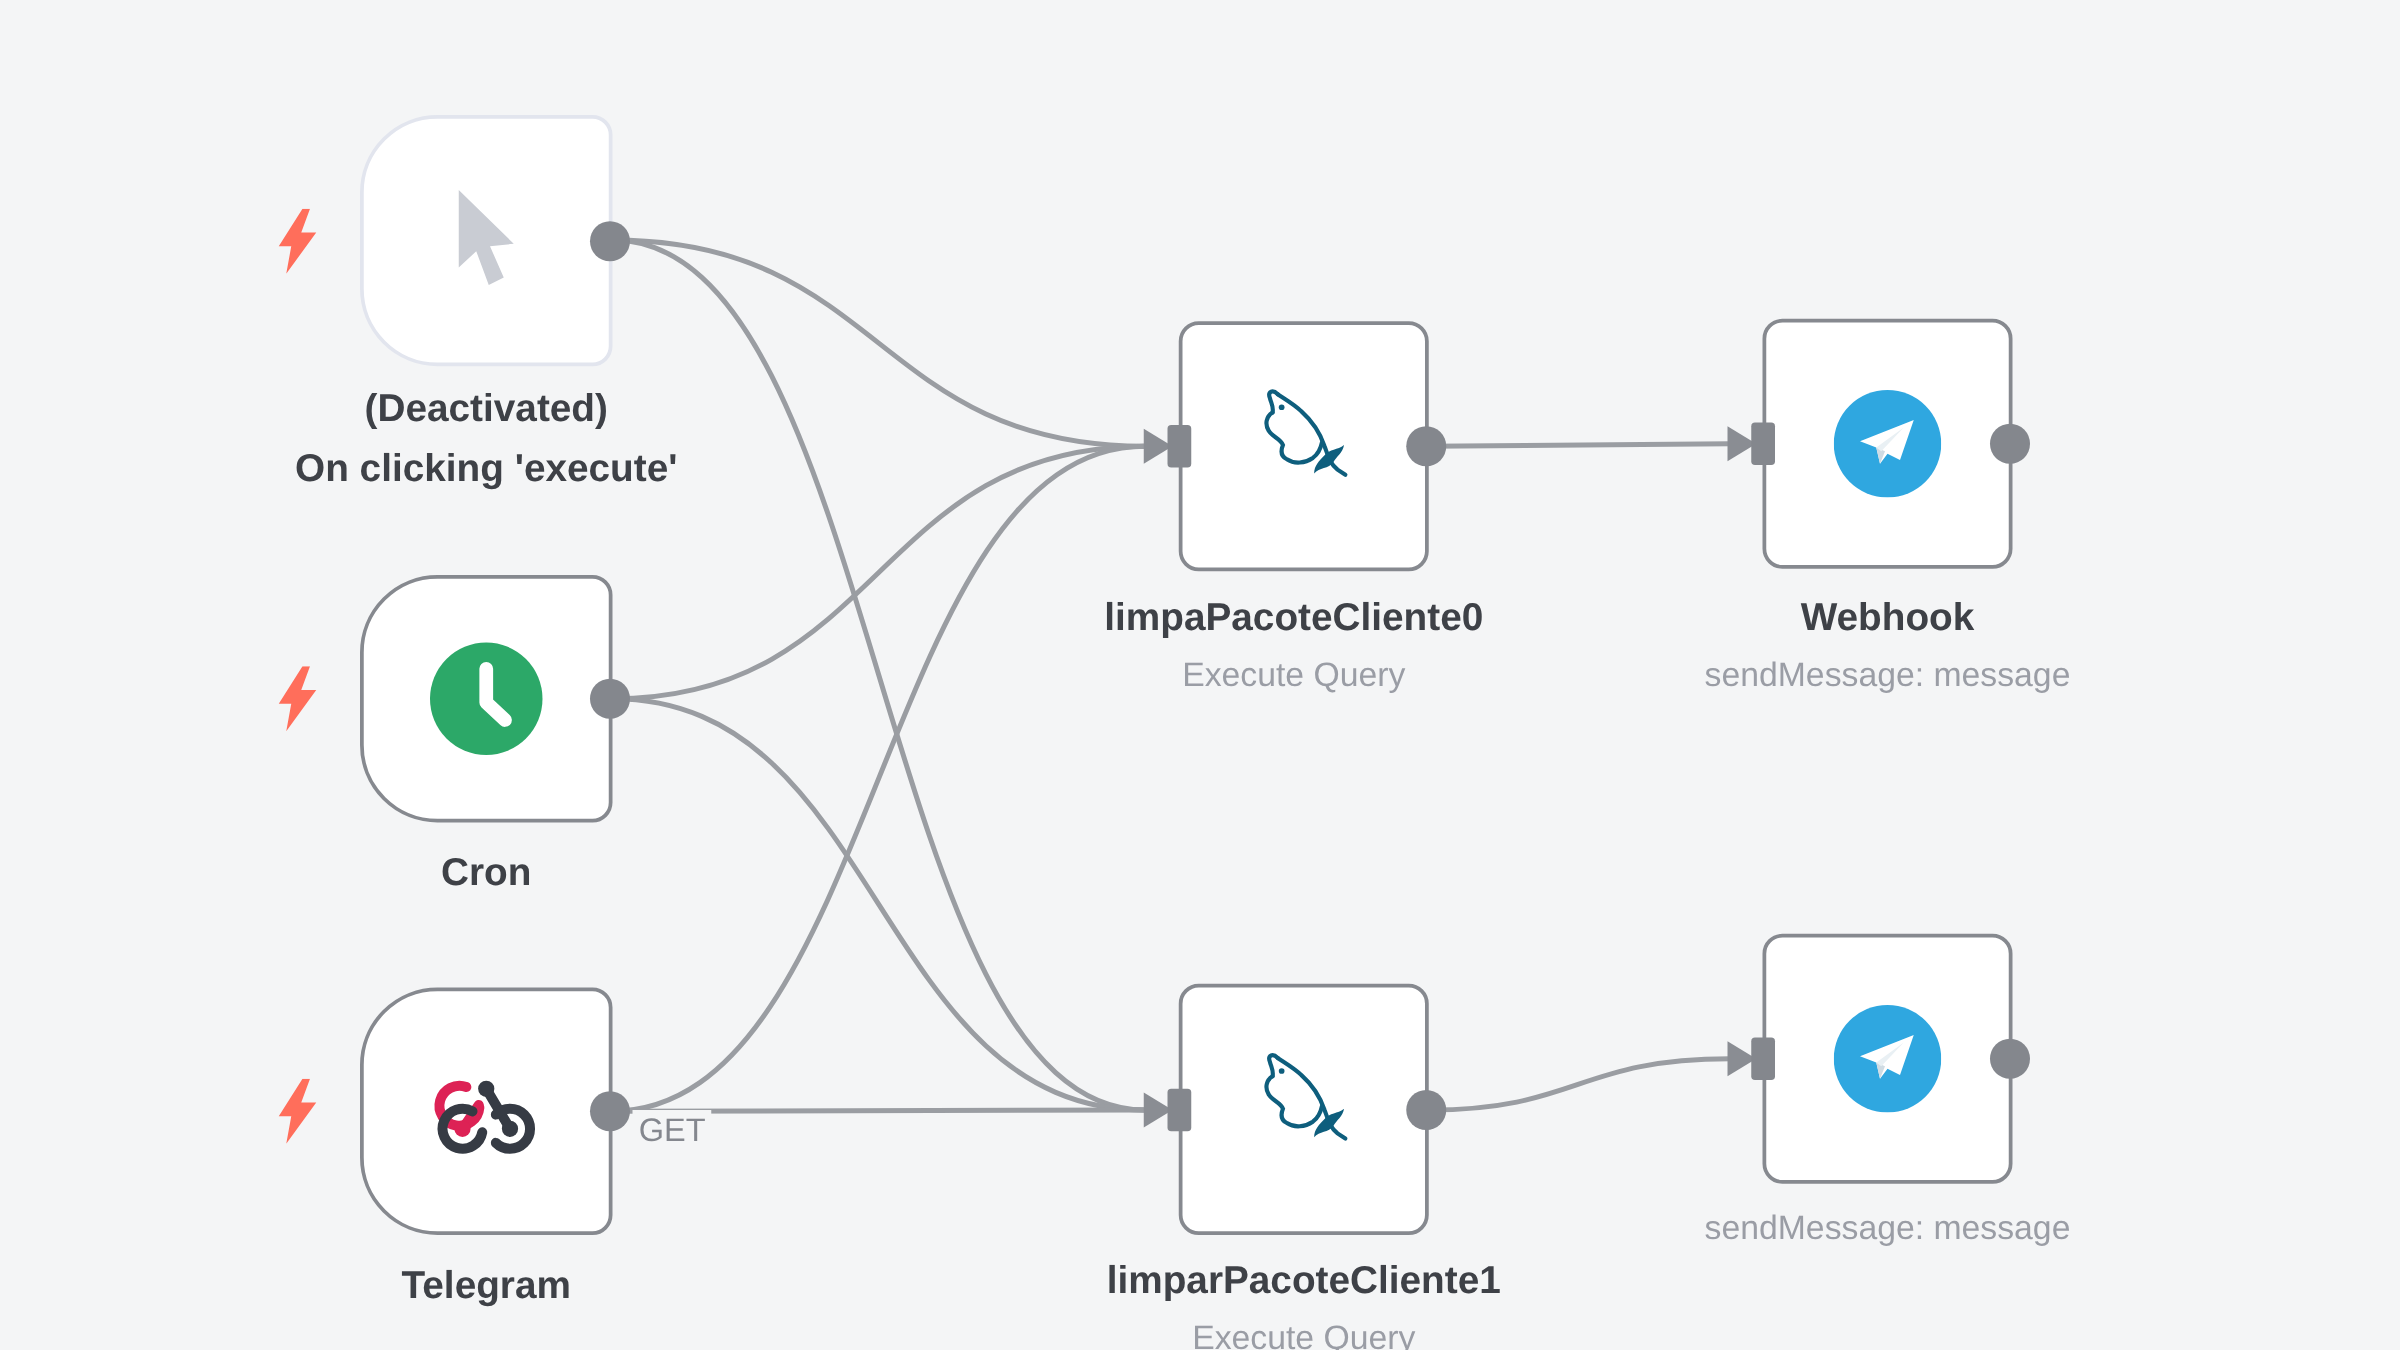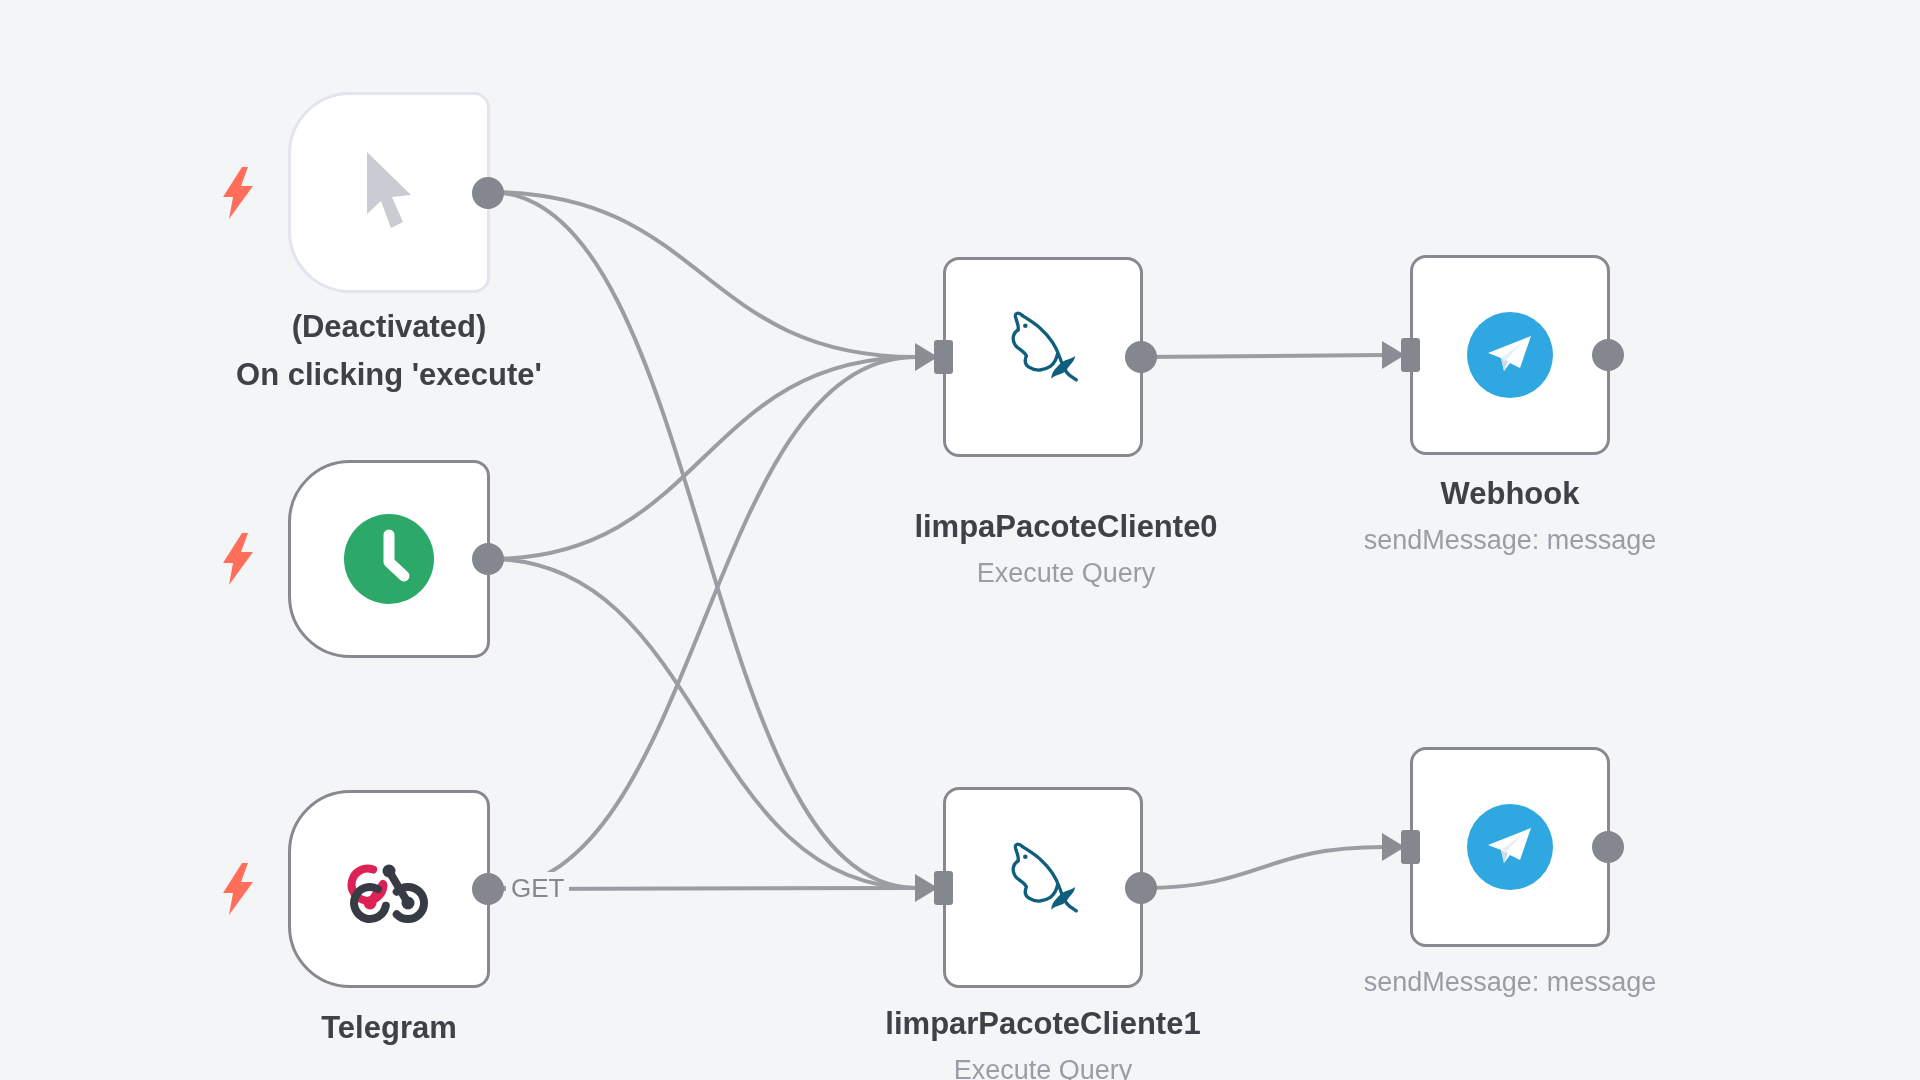--- a/index.html
+++ b/index.html
@@ -19,21 +19,21 @@
   .in-port{position:absolute;left:-12px;top:50%;transform:translateY(-50%);
            width:19px;height:34px;border-radius:3px;background:#84878d;z-index:3;}
 
   .bolt{position:absolute;z-index:2;}
 
   .node-label{position:absolute;width:520px;text-align:center;z-index:2;
               color:#3e4147;font-size:31px;font-weight:600;line-height:48px;}
   .node-label .subtitle{font-size:27px;font-weight:400;color:#9a9da5;line-height:40px;margin-top:2px;text-align:center;}
 
   .conn-label{position:absolute;z-index:4;background:#f4f5f6;color:#84878e;
-              font-size:26px;line-height:32px;padding:0 5px;cursor:pointer;}
+              font-size:26px;line-height:32px;padding:0 5px;cursor:pointer;margin-top:16px;}
 </style>
 </head>
 <body>
 
 <div id="canvas">
 
   <svg id="wires" width="1920" height="1080" viewBox="0 0 1920 1080">
     <g fill="none" stroke="#9a9da2" stroke-width="4" stroke-linecap="round">
       <path d="M490,192 C706,192 700,357 916,357"></path>
       <path d="M490,192 C706,192 700,888 916,888"></path>
@@ -71,20 +71,23 @@
   <svg class="bolt" style="left:221px;top:533px;" width="34" height="52" viewBox="0 0 34 52">
     <polygon points="21,0 2,30 12,30 8,52 32,19 20,19 27,0" fill="#ff6e5b"></polygon>
   </svg>
   <div class="node trigger" style="left:288px;top:460px;width:202px;height:198px;">
     <svg width="92" height="92" viewBox="0 0 92 92">
       <circle cx="46" cy="46" r="45" fill="#2ca868"></circle>
       <path d="M46,22 L46,49 L61,63" stroke="#ffffff" stroke-width="11" fill="none" stroke-linecap="round" stroke-linejoin="round"></path>
     </svg>
     <div class="out-dot"></div>
   </div>
+  <div class="node-label" style="left:129px;top:674px;">
+    <div>Cron</div>
+  </div>
 
   <svg class="bolt" style="left:221px;top:863px;" width="34" height="52" viewBox="0 0 34 52">
     <polygon points="21,0 2,30 12,30 8,52 32,19 20,19 27,0" fill="#ff6e5b"></polygon>
   </svg>
   <div class="node trigger" style="left:288px;top:790px;width:202px;height:198px;">
     <svg width="100" height="92" viewBox="0 0 100 92">
 
       <path d="M44.5,43 A16,16 0 1 1 34.1,26.6" stroke="#dd2255" stroke-width="8" fill="none" stroke-linecap="round"></path>
       <path d="M44,41 L31,60" stroke="#dd2255" stroke-width="8" fill="none" stroke-linecap="round"></path>
       <circle cx="31" cy="60" r="6.5" fill="#dd2255"></circle>
@@ -107,21 +110,21 @@
         <path d="M30,10 C36,14 43,18 48,23 C57,31 63,41 66,50 C69,58 70,63 76,68 L82,72"></path>
         <path d="M30,10 C26,6 22,8 24,13 C25,17 27,20 26,24"></path>
         <path d="M26,24 C21,27 20,33 23,38 C26,43 32,44 34,49 C32,54 33,58 37,60 C43,64 51,63 57,59 C61,56 63,52 64,47"></path>
       </g>
       <circle cx="33" cy="20" r="2.2" fill="#0e5e7d"></circle>
       <path d="M66,57 C70,52 76,53 81,49 C80,55 75,58 73,62 C69,68 62,66 58,71 C58,65 62,61 66,57 Z" fill="#0e5e7d"></path>
     </svg>
     <div class="in-port"></div>
     <div class="out-dot"></div>
   </div>
-  <div class="node-label" style="left:806px;top:470px;margin-top:33px;">
+  <div class="node-label" style="left:775px;top:470px;">
     <div>limpaPacoteCliente0</div>
     <div class="subtitle">Execute Query</div>
   </div>
 
   <div class="node" style="left:943px;top:787px;width:200px;height:201px;">
     <svg width="104" height="104" viewBox="0 0 100 100">
       <g stroke="#0e5e7d" stroke-width="3.2" fill="none" stroke-linecap="round">
         <path d="M30,10 C36,14 43,18 48,23 C57,31 63,41 66,50 C69,58 70,63 76,68 L82,72"></path>
         <path d="M30,10 C26,6 22,8 24,13 C25,17 27,20 26,24"></path>
         <path d="M26,24 C21,27 20,33 23,38 C26,43 32,44 34,49 C32,54 33,58 37,60 C43,64 51,63 57,59 C61,56 63,52 64,47"></path>

